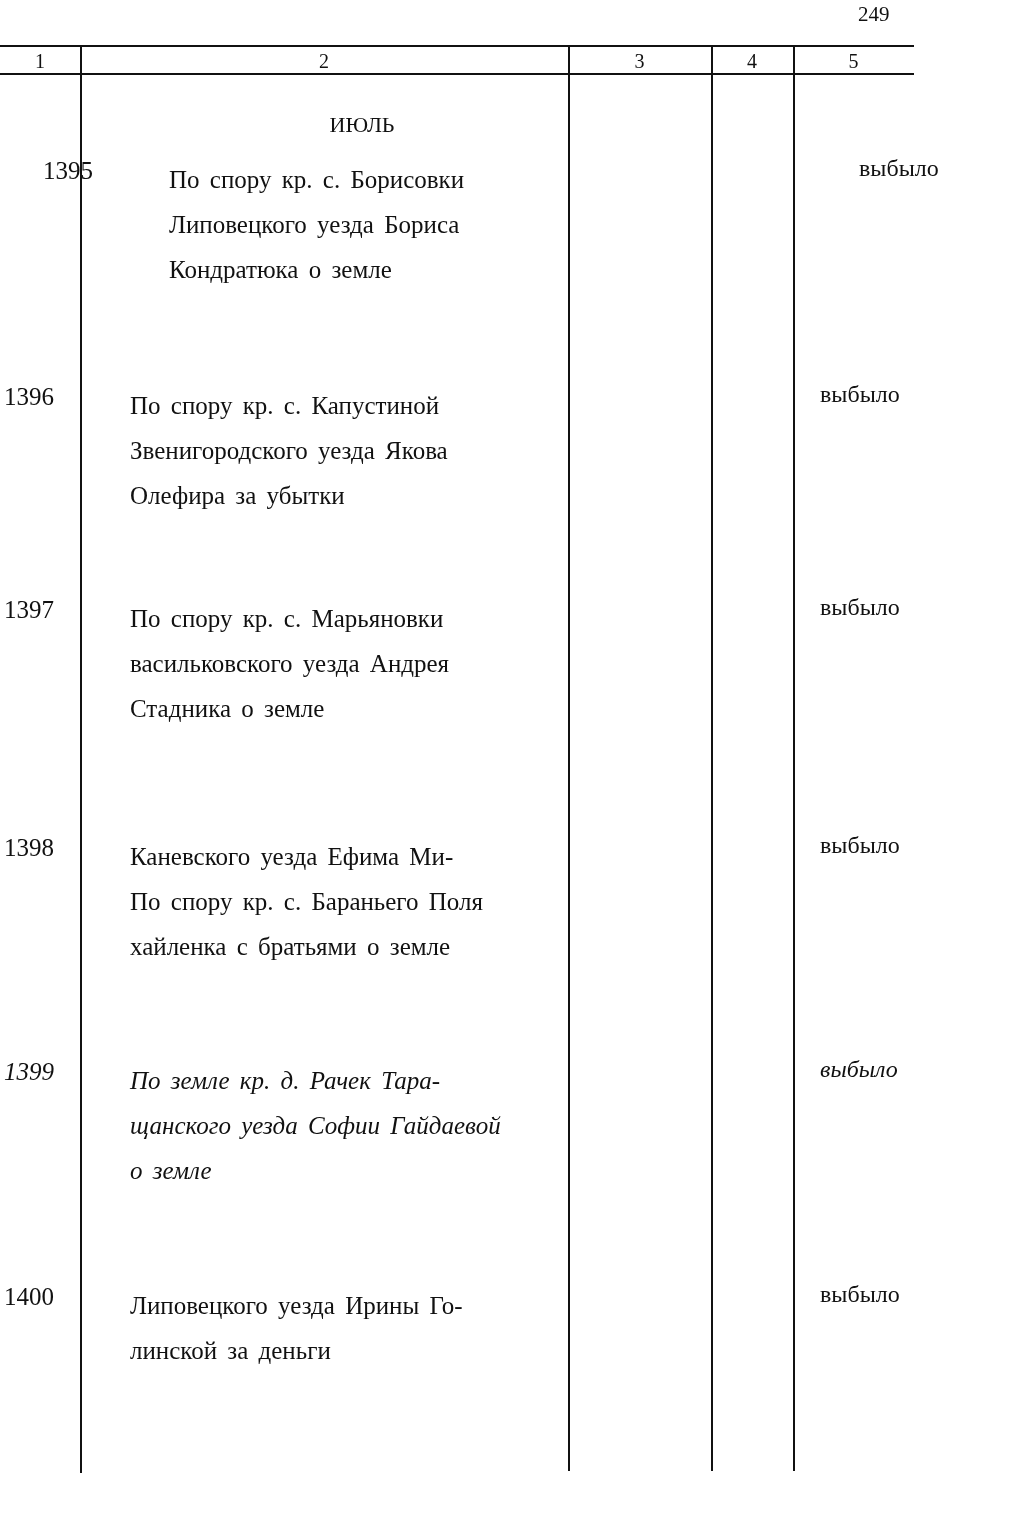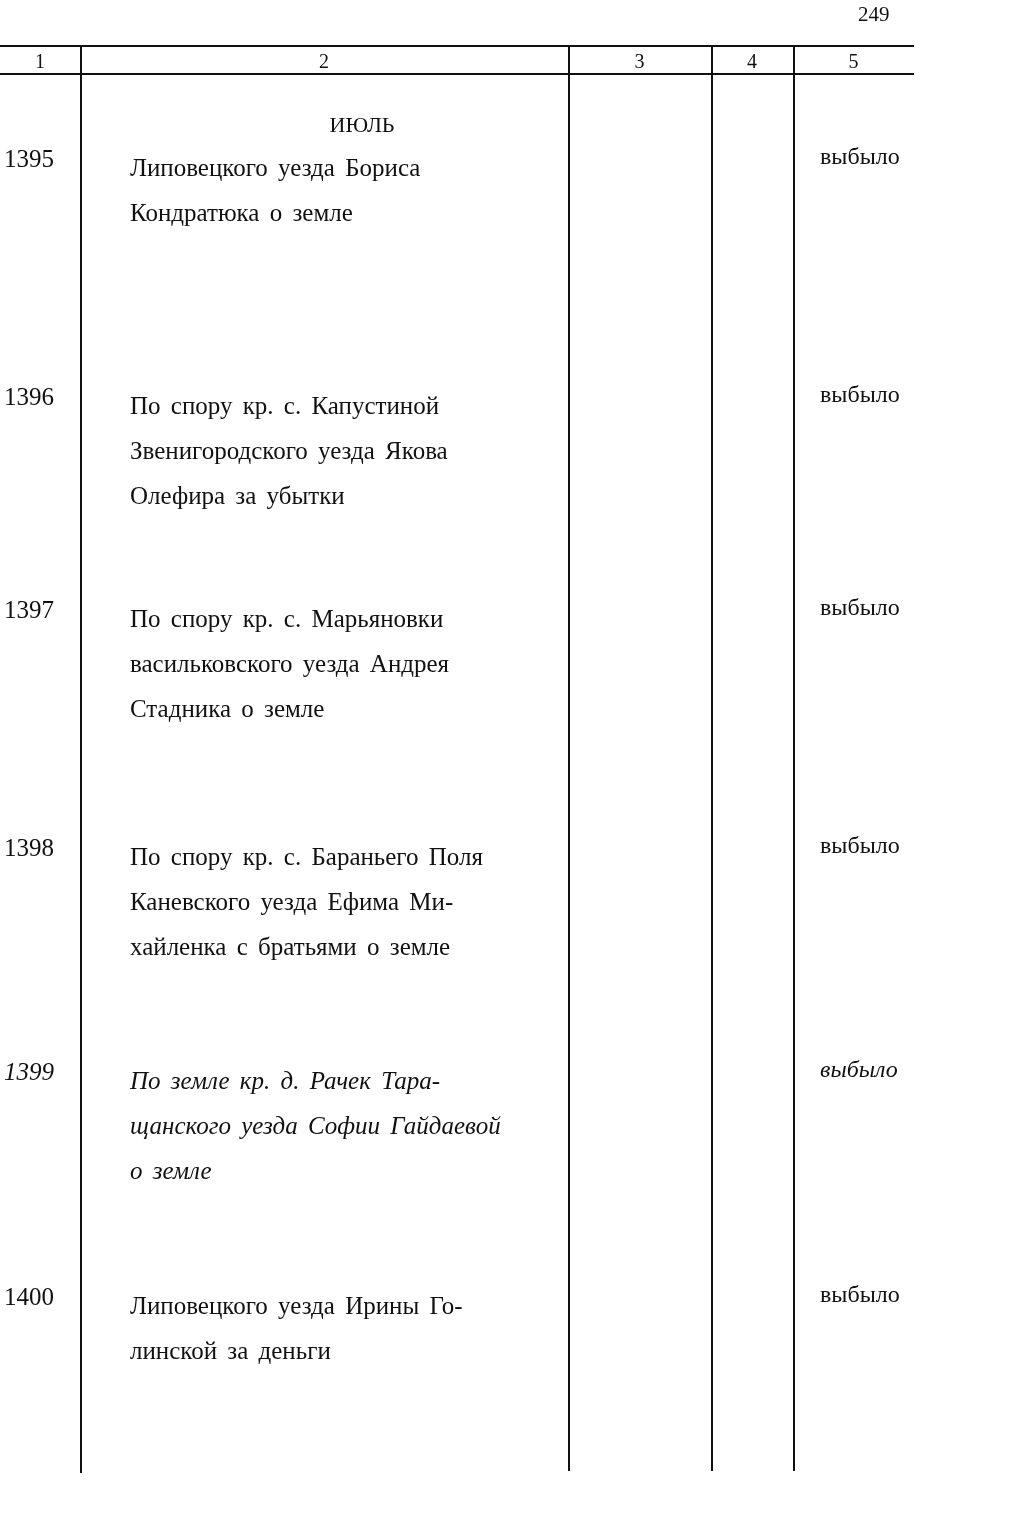--- a/index.html
+++ b/index.html
@@ -31,23 +31,24 @@
   <div class="vline" style="left:793px; top:45px; height:1426px;"></div>
 
   <div class="col-head" style="left:0; width:80px;">1</div>
   <div class="col-head" style="left:80px; width:488px;">2</div>
   <div class="col-head" style="left:568px; width:143px;">3</div>
   <div class="col-head" style="left:711px; width:82px;">4</div>
   <div class="col-head" style="left:793px; width:121px;">5</div>
 
   <div class="month">ИЮЛЬ</div>
 
-  <div class="row" style="top:145px;">
+  <div class="row" style="top:157px;margin-left:39px;">
     <div class="row-num">1395</div>
     <div class="row-desc">
+      <div>По спору кр. с. Борисовки</div>
       <div>Липовецкого уезда Бориса</div>
       <div>Кондратюка о земле</div>
     </div>
     <div class="row-status">выбыло</div>
   </div>
 
   <div class="row" style="top:383px;">
     <div class="row-num">1396</div>
     <div class="row-desc">
       <div>По спору кр. с. Капустиной</div>
@@ -63,22 +64,22 @@
       <div>По спору кр. с. Марьяновки</div>
       <div>васильковского уезда Андрея</div>
       <div>Стадника о земле</div>
     </div>
     <div class="row-status">выбыло</div>
   </div>
 
   <div class="row" style="top:834px;">
     <div class="row-num">1398</div>
     <div class="row-desc">
+      <div>Каневского уезда Ефима Ми-</div>
       <div>По спору кр. с. Бараньего Поля</div>
-      <div>Каневского уезда Ефима Ми-</div>
       <div>хайленка с братьями о земле</div>
     </div>
     <div class="row-status">выбыло</div>
   </div>
 
   <div class="row" style="top:1058px;font-style:italic;">
     <div class="row-num">1399</div>
     <div class="row-desc">
       <div>По земле кр. д. Рачек Тара-</div>
       <div>щанского уезда Софии Гайдаевой</div>

